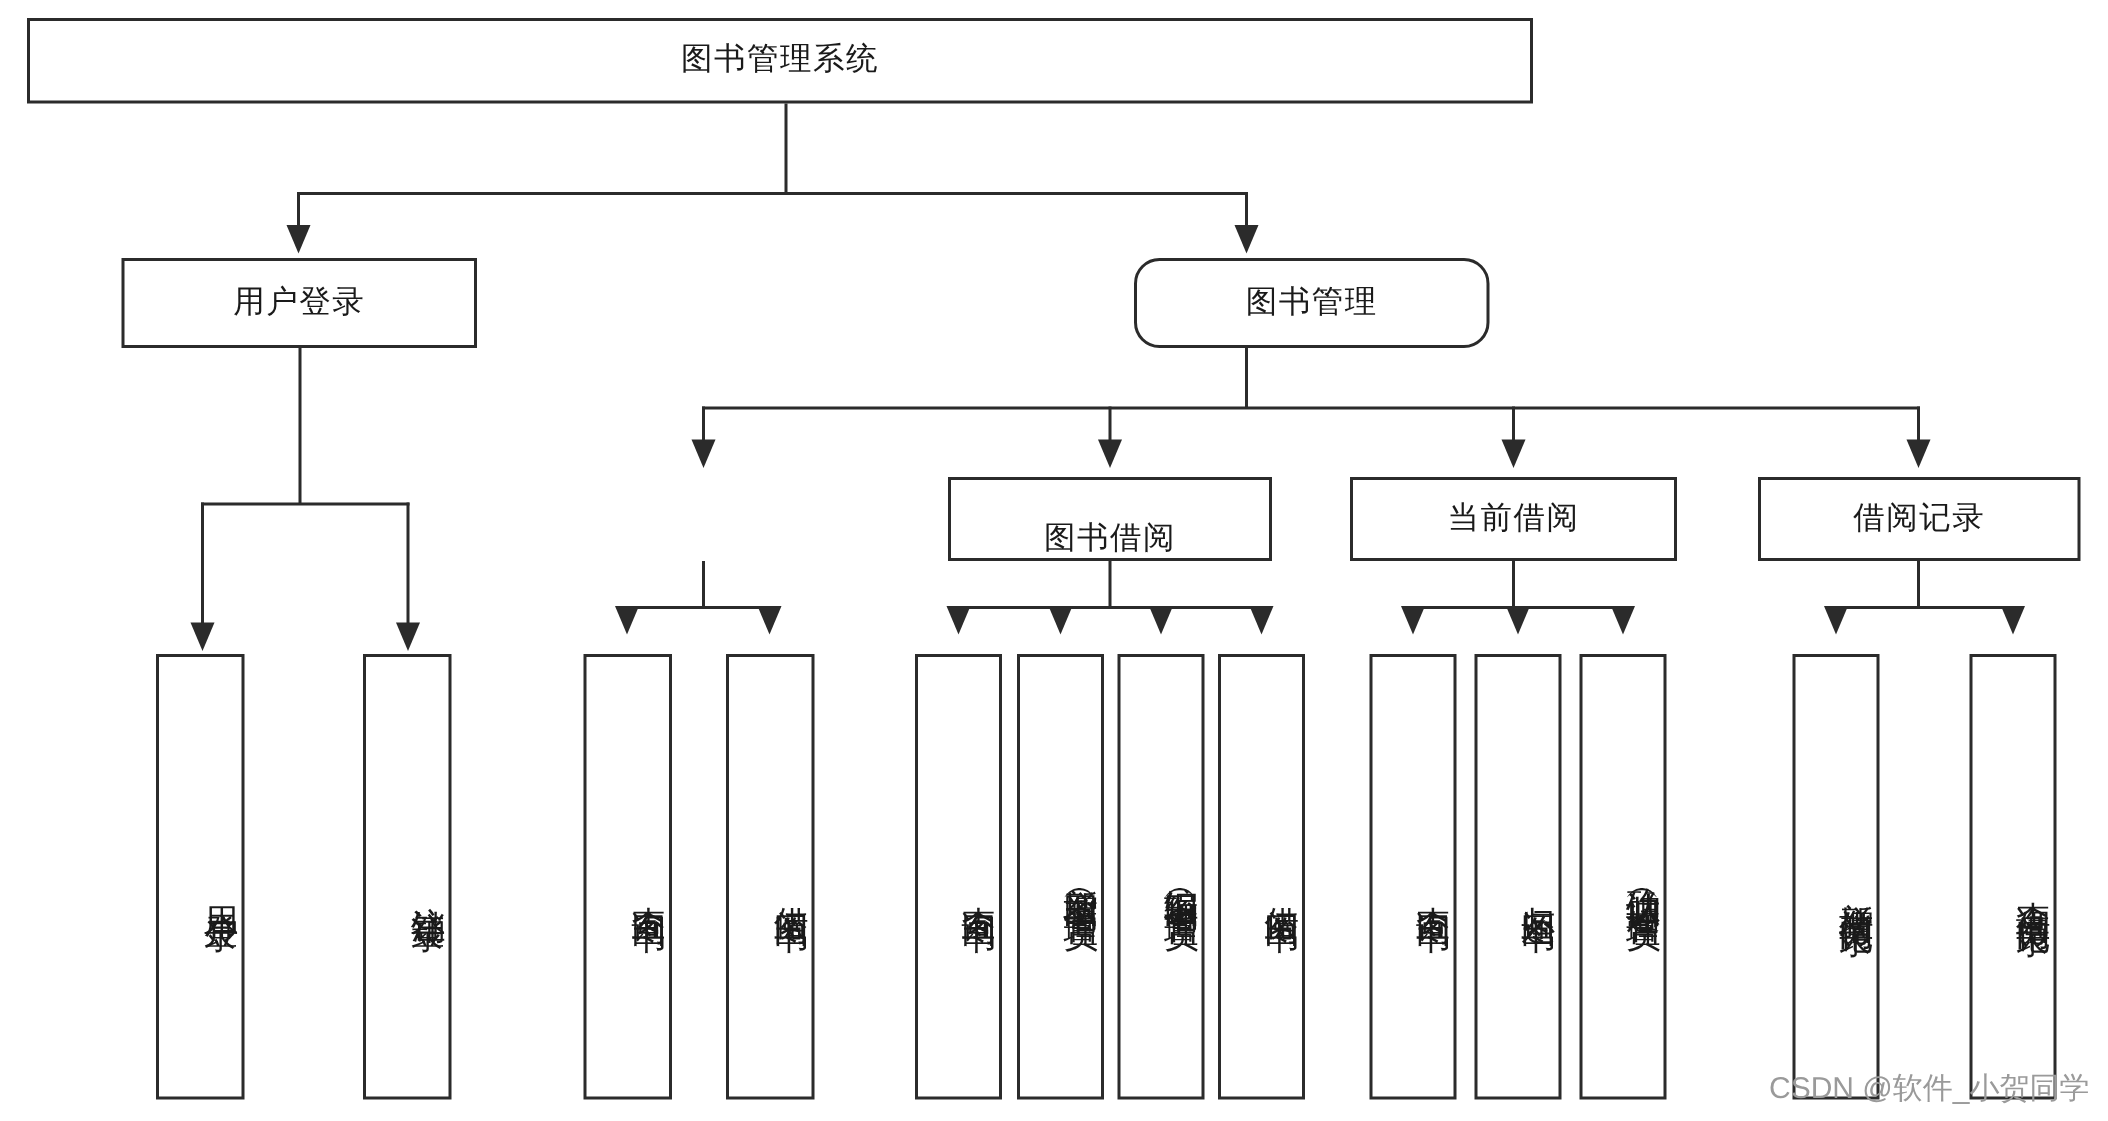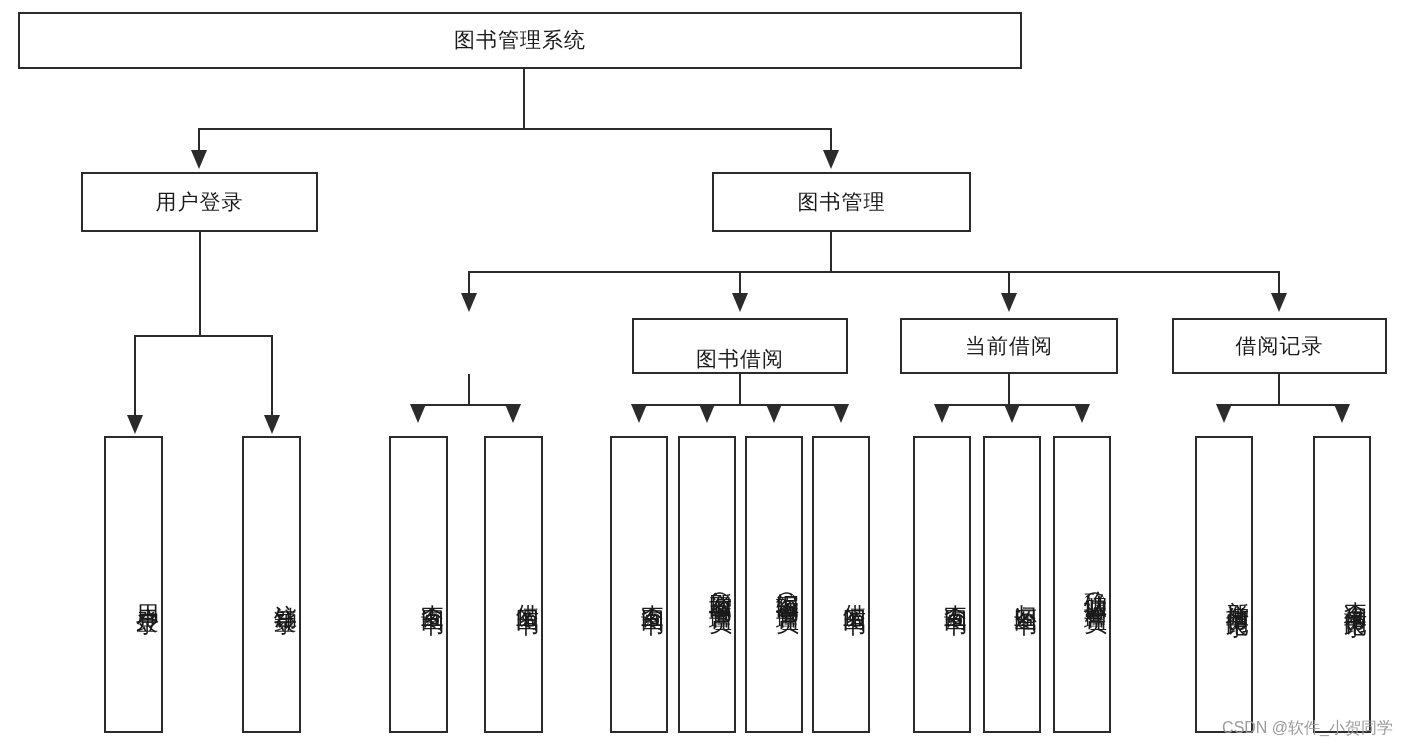--- a/index.html
+++ b/index.html
@@ -59,21 +59,21 @@
     width: 0;
     height: 0;
     border-left: 8px solid transparent;
     border-right: 8px solid transparent;
     border-top: 19px solid #2b2b2b;
   }
   .watermark {
     position: absolute;
     right: 12px;
     bottom: 8px;
-    font-size: 16px;
+    font-size: 20px;
     color: #9a9a9a;
     white-space: nowrap;
     font-family: "Liberation Sans", "DejaVu Sans", sans-serif;
   }
 </style>
 </head>
 <body>
 
 <div id="canvas">
 
@@ -84,21 +84,21 @@
   <div class="vline" style="left:523px; top:69px; height:60px;"></div>
   <div class="hline" style="left:198px; top:128px; width:634px;"></div>
   <div class="vline" style="left:198px; top:128px; height:24px;"></div>
   <div class="arrow" style="left:191px; top:150px;"></div>
   <div class="vline" style="left:830px; top:128px; height:24px;"></div>
   <div class="arrow" style="left:823px; top:150px;"></div>
 
   <div class="node horiz" style="left:81px; top:172px; width:237px; height:60px;">
     <span class="label">用户登录</span>
   </div>
-  <div class="node horiz" style="left:712px; top:172px; width:259px; height:60px;">
+  <div class="node horiz" style="left:756px; top:172px; width:237px; height:60px;border-radius:17px;">
     <span class="label">图书管理</span>
   </div>
 
   <div class="vline" style="left:199px; top:232px; height:104px;"></div>
   <div class="hline" style="left:134px; top:335px; width:139px;"></div>
   <div class="vline" style="left:134px; top:335px; height:82px;"></div>
   <div class="arrow" style="left:127px; top:415px;"></div>
   <div class="vline" style="left:271px; top:335px; height:82px;"></div>
   <div class="arrow" style="left:264px; top:415px;"></div>
 

